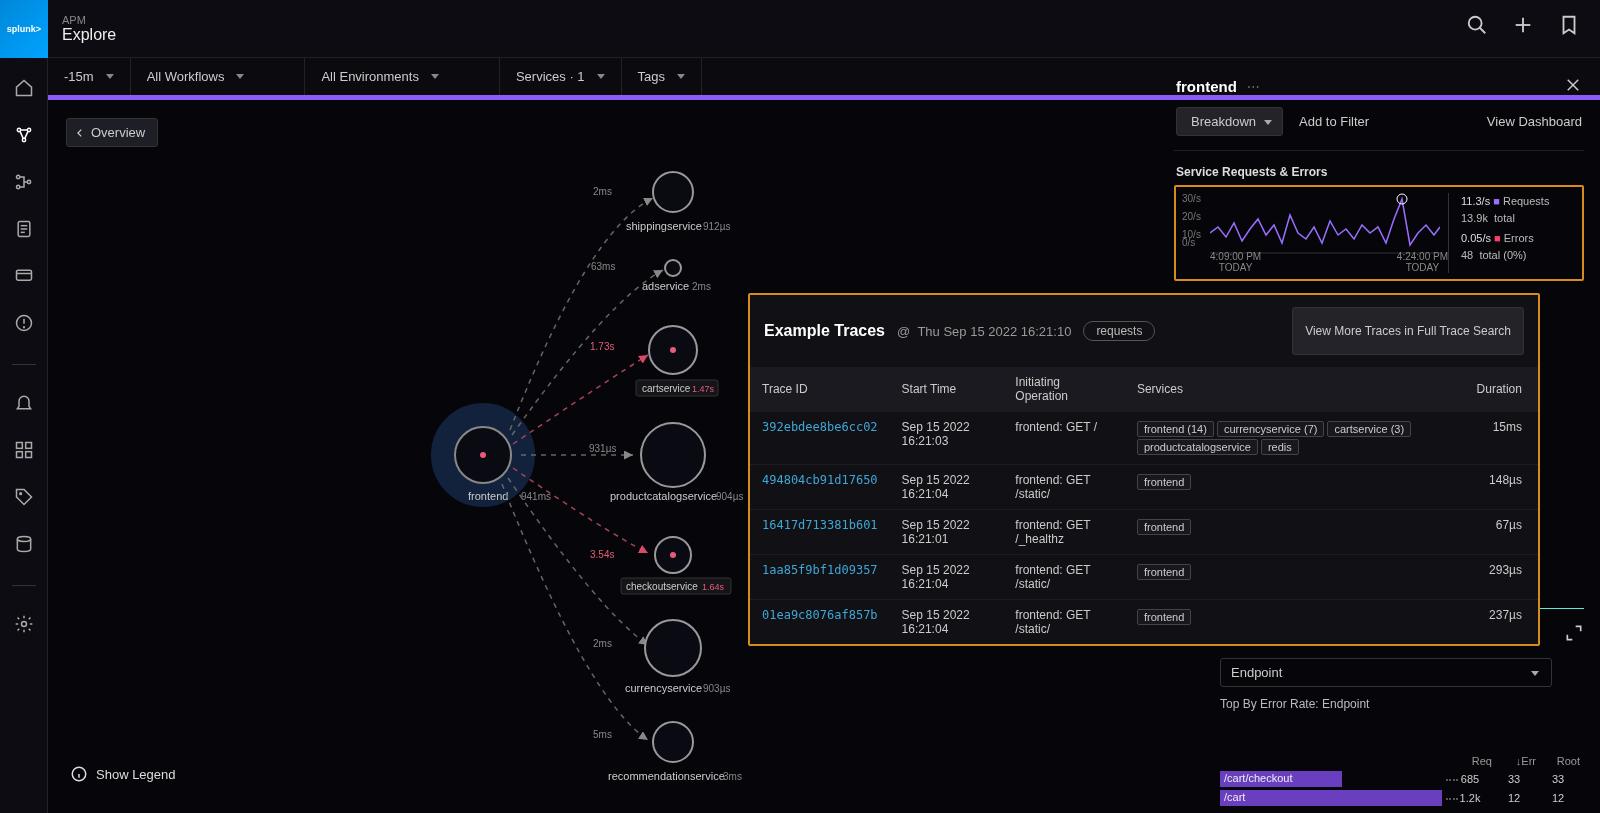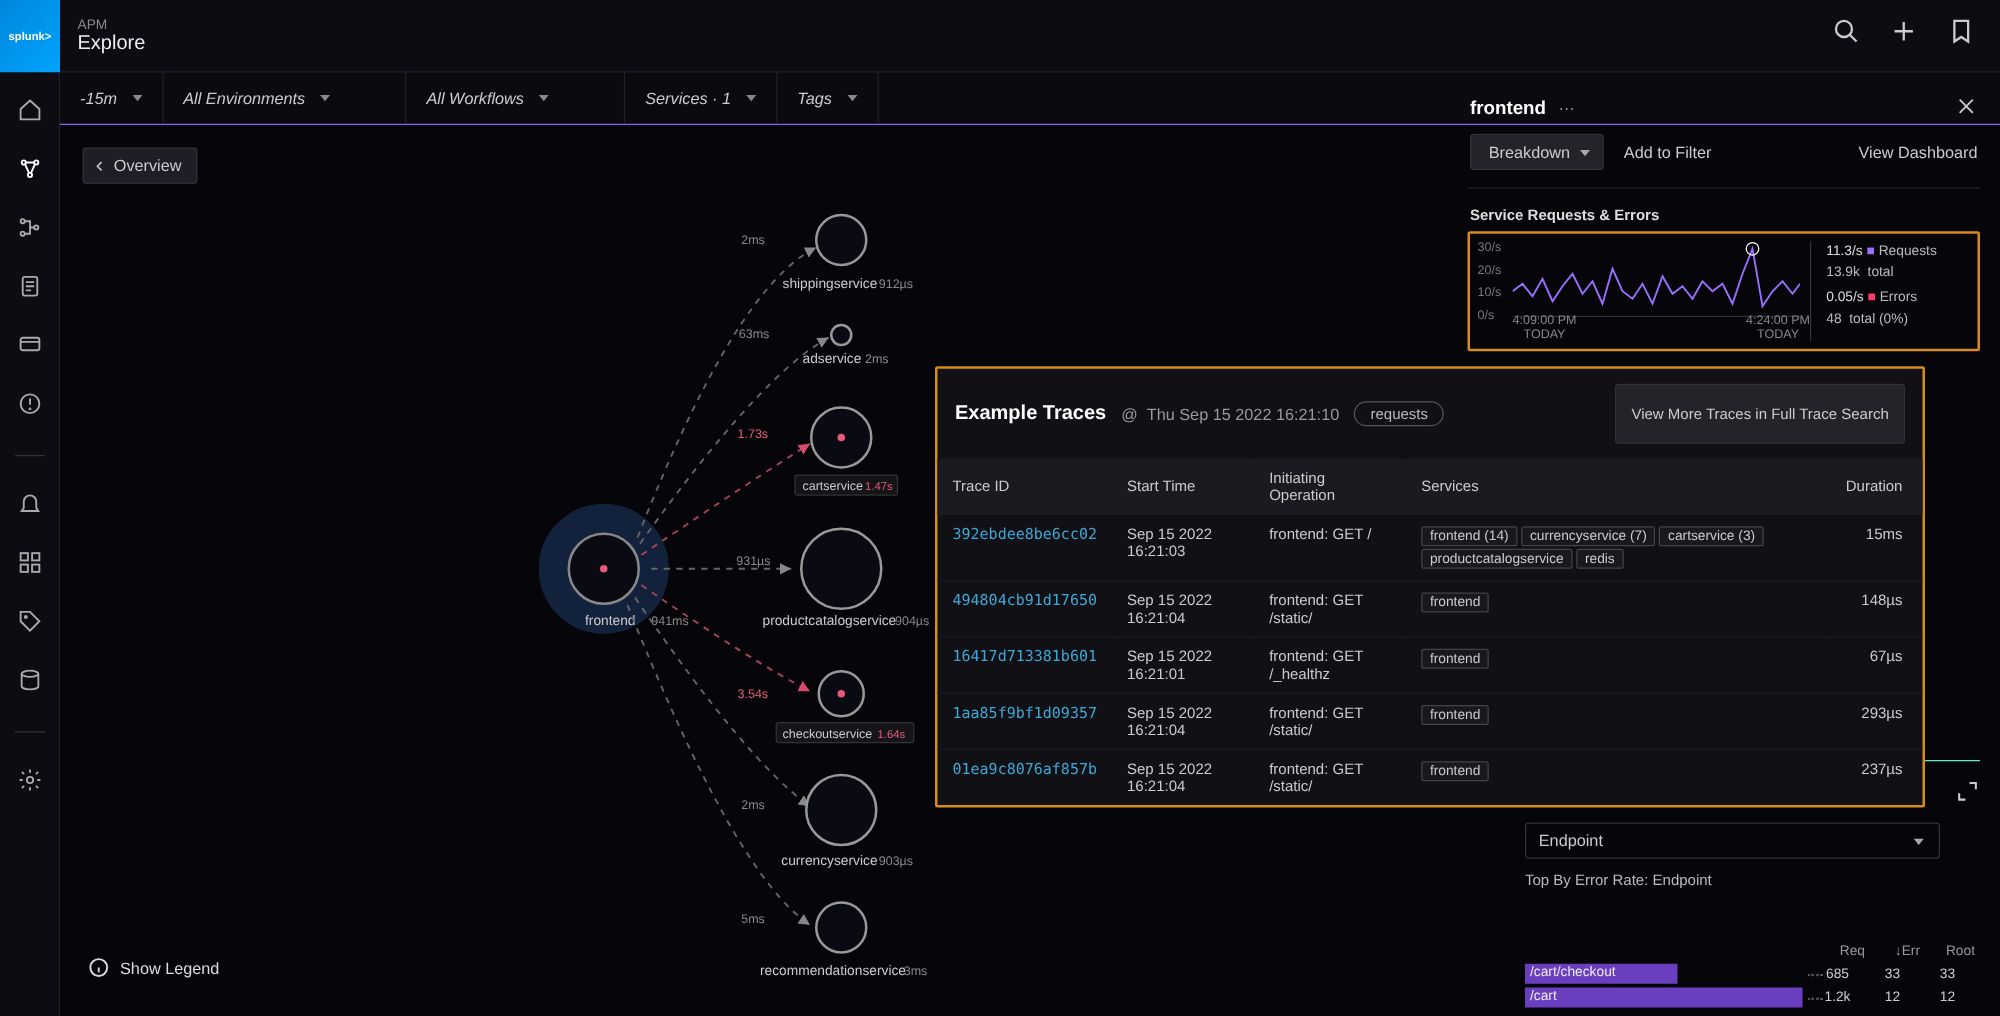--- a/index.html
+++ b/index.html
@@ -70,23 +70,22 @@
   .vnav .active svg { stroke: #fff; }
   .vnav .sep { width: 24px; border-top: 1px solid #333; margin: 4px 0; }
 
   
   .filterbar {
     position: absolute;
     left: 48px;
     top: 58px;
     right: 0;
     height: 42px;
-    border-bottom: 1px solid #8b5cf6;
-    display: flex;
-    font-style: italic;
+    border-bottom: 5px solid #8b5cf6;
+    display: flex;
   }
   .filterbar .cell {
     display: flex;
     align-items: center;
     padding: 0 16px;
     border-right: 1px solid #222;
     gap: 8px;
     color: #ccc;
     font-size: 13px;
     cursor: pointer;
@@ -423,25 +422,25 @@
         </svg></span>
   </div>
 </div>
 
 <div class="filterbar">
   <div class="cell">
       <span>-15m</span>
       <span class="caret"></span>
     </div>
   <div class="cell wide">
-      <span>All Environments</span>
+      <span>All Workflows</span>
       <span class="caret"></span>
     </div>
   <div class="cell wide">
-      <span>All Workflows</span>
+      <span>All Environments</span>
       <span class="caret"></span>
     </div>
   <div class="cell">
       <span>Services · 1</span>
       <span class="caret"></span>
     </div>
   <div class="cell">
       <span>Tags</span>
       <span class="caret"></span>
     </div>
@@ -600,21 +599,21 @@
     <div class="btn-chip">Breakdown</div>
     <span class="link-text">Add to Filter</span>
     <span class="link-text" style="margin-left:auto;">View Dashboard</span>
   </div>
   <div class="section-title">Service Requests &amp; Errors</div>
   <div class="sparkbox">
     <div class="spark-left">
       <span class="spark-axis" style="top:0">30/s</span>
       <span class="spark-axis" style="top:18px">20/s</span>
       <span class="spark-axis" style="top:36px">10/s</span>
-      <span class="spark-axis" style="top:54px">0/s</span>
+      <span class="spark-axis" style="top:44px">0/s</span>
       <svg style="position:absolute;left:28px;top:0;" width="230" height="64">
         <line x1="0" y1="60" x2="230" y2="60" stroke="#333"></line>
         <polyline fill="none" stroke="#9a6fff" stroke-width="1.5" points="0,40 8,34 16,44 24,30 32,48 40,36 48,26 56,42 64,32 72,50 80,22 88,40 96,46 104,34 112,50 120,28 128,42 136,36 144,46 152,32 160,40 168,34 176,50 184,26 192,6 200,52 208,40 216,32 224,42 230,34"></polyline>
         <circle cx="192" cy="6" r="5" fill="none" stroke="#fff" stroke-width="1"></circle>
       </svg>
       <div class="spark-labels">
         <div class="col">
             <div>4:09:00 PM</div>
             <div>TODAY</div>
           </div>

